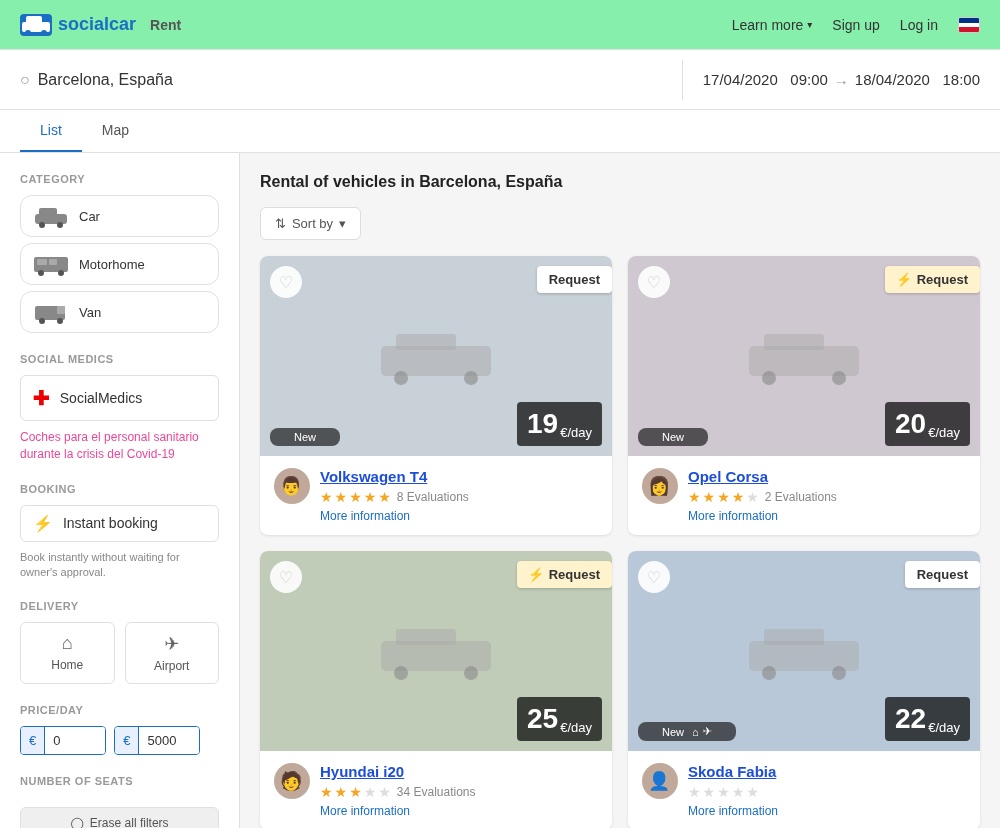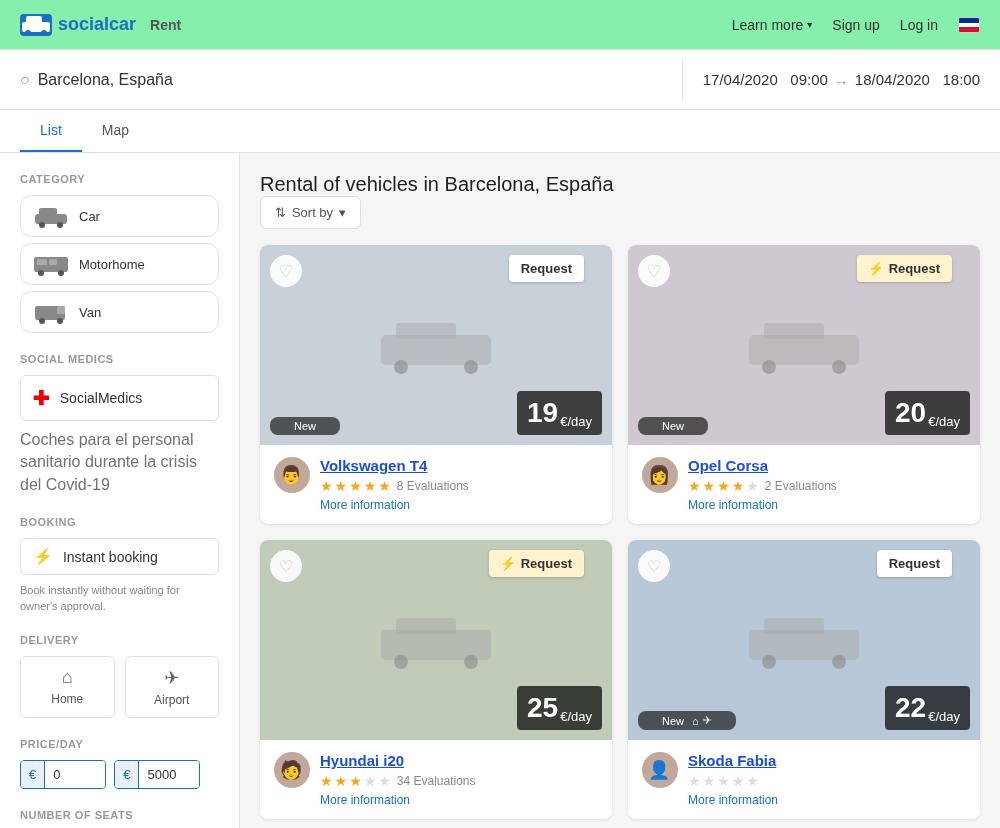--- a/index.html
+++ b/index.html
@@ -33,46 +33,46 @@
     
     .main { display: flex; min-height: calc(100vh - 170px); }
 
     
     .sidebar { width: 240px; min-width: 240px; background: #fff; border-right: 1px solid #e0e0e0; padding: 20px; overflow-y: auto; }
     .sidebar-section { margin-bottom: 20px; }
     .sidebar-label { font-size: 11px; font-weight: 600; color: #999; text-transform: uppercase; letter-spacing: 0.5px; margin-bottom: 10px; }
     .filter-item { display: flex; align-items: center; gap: 10px; padding: 8px 12px; border: 1px solid #e0e0e0; border-radius: 12px; margin-bottom: 6px; cursor: pointer; color: #333; font-size: 13px; }
     .social-medics-box { display: flex; align-items: center; gap: 10px; padding: 10px 12px; border: 1px solid #e0e0e0; border-radius: 6px; margin-bottom: 8px; cursor: pointer; }
     .medic-cross { color: #e00; font-size: 20px; font-weight: bold; }
-    .medic-link { font-size: 16px; color: #737373; line-height: 1.4; }
+    .medic-link { font-size: 12px; color: #ec4899; line-height: 1.4; }
     .booking-box { display: flex; align-items: center; gap: 10px; padding: 8px 12px; border: 1px solid #e0e0e0; border-radius: 6px; margin-bottom: 8px; cursor: pointer; }
     .bolt-icon { color: #f5a623; font-size: 16px; }
     .booking-note { font-size: 11px; color: #888; line-height: 1.4; margin-top: 4px; }
     .delivery-options { display: flex; gap: 10px; margin-top: 8px; }
     .delivery-btn { flex: 1; display: flex; flex-direction: column; align-items: center; gap: 4px; padding: 10px 8px; border: 1px solid #e0e0e0; border-radius: 6px; font-size: 12px; color: #555; cursor: pointer; }
     .delivery-icon { font-size: 18px; color: #666; }
     .price-range { display: flex; align-items: center; gap: 8px; margin-top: 8px; }
     .price-input { display: flex; align-items: center; border: 1px solid #1a6fc4; border-radius: 4px; overflow: hidden; }
     .price-currency { padding: 6px 8px; background: #e8f0fe; color: #1a6fc4; font-size: 13px; border-right: 1px solid #1a6fc4; }
     .price-field { border: none; outline: none; padding: 6px 8px; width: 60px; font-size: 13px; color: #333; }
     .erase-btn { display: flex; align-items: center; gap: 6px; padding: 8px 12px; border: 1px solid #e0e0e0; border-radius: 6px; cursor: pointer; font-size: 12px; color: #555; width: 100%; justify-content: center; margin-top: 12px; }
 
     
     .content { flex: 1; padding: 20px; background: #f5f5f5; }
-    .content-title { font-size: 20px; font-weight: 400; color: #222; }
+    .content-title { font-size: 16px; font-weight: 700; margin-bottom: 16px; color: #222; }
     .sort-bar { margin-bottom: 16px; }
     .sort-btn { display: flex; align-items: center; gap: 6px; padding: 8px 14px; border: 1px solid #ddd; border-radius: 6px; background: #fff; cursor: pointer; font-size: 13px; color: #555; }
 
     
     .vehicle-grid { display: grid; grid-template-columns: 1fr 1fr; gap: 16px; }
     .vehicle-card { background: #fff; border-radius: 8px; overflow: hidden; box-shadow: 0 1px 3px rgba(0,0,0,0.1); }
     .card-image { position: relative; height: 200px; background: #ddd; overflow: hidden; }
     .card-img-placeholder { width: 100%; height: 100%; display: flex; align-items: center; justify-content: center; font-size: 40px; color: #aaa; }
     .heart-btn { position: absolute; top: 10px; left: 10px; width: 32px; height: 32px; background: rgba(255,255,255,0.9); border-radius: 50%; display: flex; align-items: center; justify-content: center; cursor: pointer; font-size: 16px; color: #ccc; border: none; }
-    .request-badge { position: absolute; top: 10px; right: 28px; background: #fff; padding: 6px 12px; border-radius: 4px; font-size: 13px; font-weight: 600; display: flex; align-items: center; gap: 4px; box-shadow: 0 1px 3px rgba(0,0,0,0.2); }
+    .request-badge { position: absolute; top: 10px; right: 0; background: #fff; padding: 6px 12px; border-radius: 4px; font-size: 13px; font-weight: 600; display: flex; align-items: center; gap: 4px; box-shadow: 0 1px 3px rgba(0,0,0,0.2); }
     .request-badge.instant { background: #fff3cd; color: #333; }
     .request-badge .bolt { color: #f5a623; }
     .price-tag { position: absolute; bottom: 10px; right: 10px; background: rgba(0,0,0,0.7); color: #fff; padding: 6px 10px; border-radius: 4px; display: flex; align-items: flex-end; gap: 2px; }
     .price-amount { font-size: 28px; font-weight: 700; }
     .price-unit { font-size: 13px; }
     .new-badge { position: absolute; bottom: 10px; left: 10px; background: rgba(0,0,0,0.6); color: #fff; padding: 3px 24px; border-radius: 8px; font-size: 11px; display: flex; align-items: center; gap: 4px; }
     .card-info { padding: 12px 14px; display: flex; align-items: flex-start; gap: 10px; }
     .avatar { width: 36px; height: 36px; border-radius: 50%; background: #c0a89a; overflow: hidden; flex-shrink: 0; display: flex; align-items: center; justify-content: center; font-size: 18px; color: #fff; }
     .car-details { flex: 1; }
     .car-name { font-size: 15px; font-weight: 600; color: #1d4ed8; margin-bottom: 4px; text-decoration: underline; }

